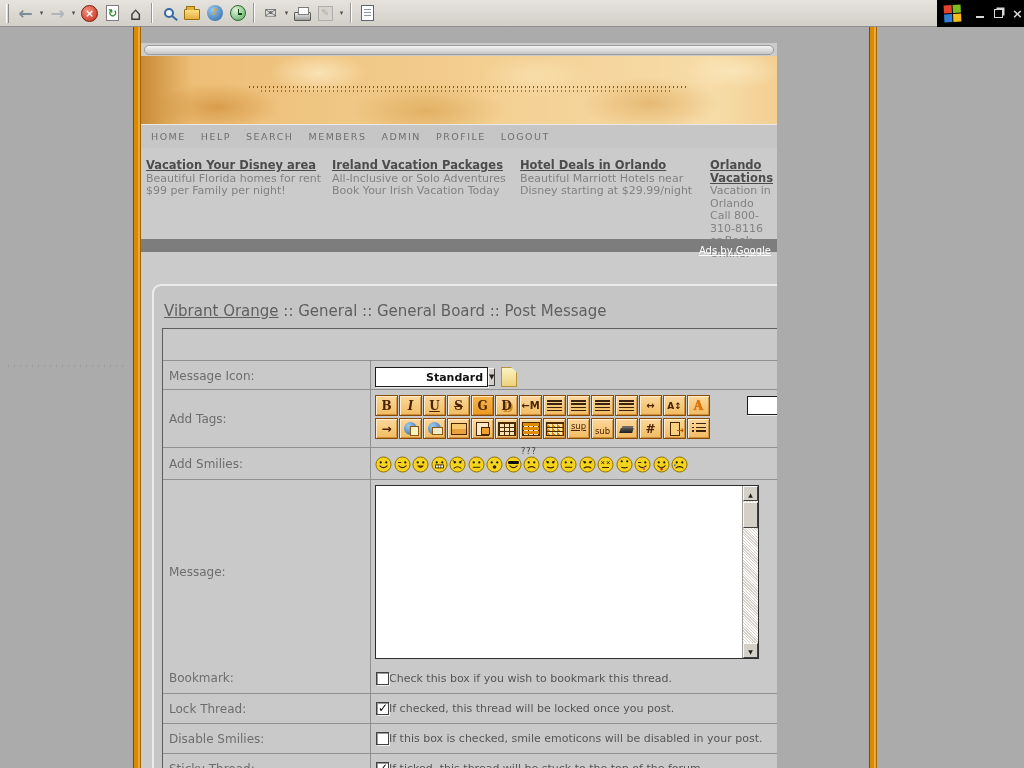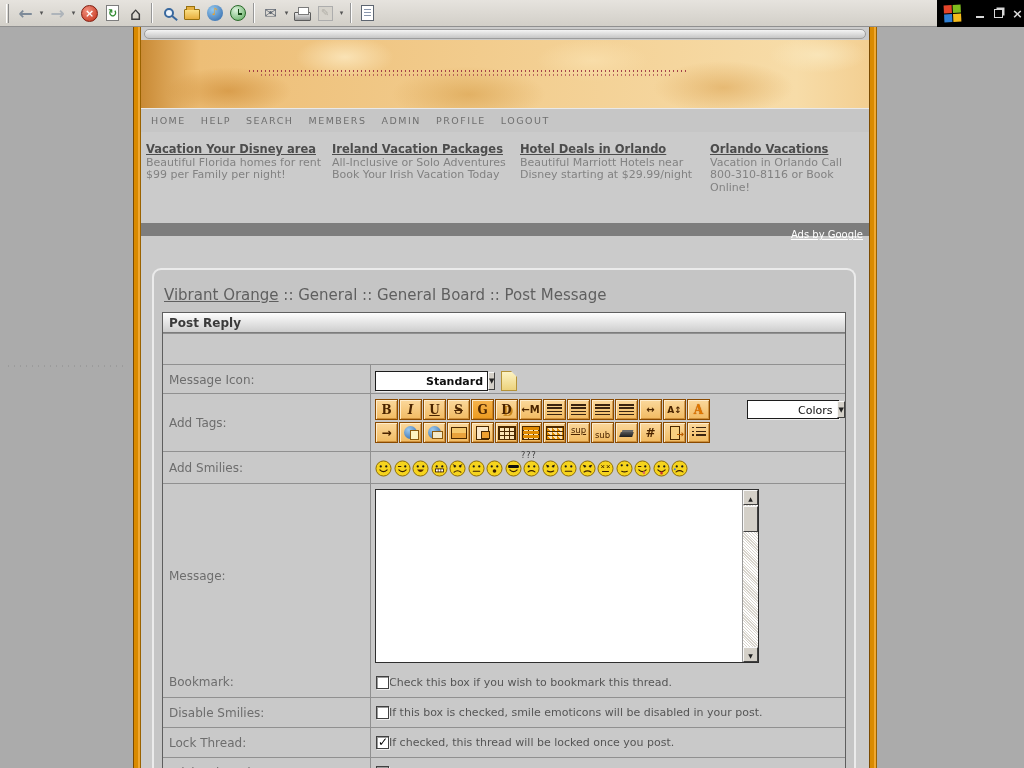--- a/index.html
+++ b/index.html
@@ -55,21 +55,21 @@
   .wbtn { width:13px; height:13px; display:flex; align-items:center; justify-content:center; color:#d8d8d8; }
   .wb-min::after { content:""; width:8px; height:2px; background:#d8d8d8; margin-top:7px; }
   .wb-res::after { content:""; width:7px; height:7px; border:1px solid #d8d8d8; box-shadow:2px -2px 0 -0.5px #d8d8d8; }
   .wb-close { font-size:13px; font-weight:bold; }
 
   
   .page { position:absolute; top:27px; left:0; right:0; bottom:0; background:#ababab; overflow:hidden; }
   .obar { position:absolute; top:0; bottom:0; width:8px;
           background:linear-gradient(90deg,#7a4a00 0 1px,#d98a00 1px 5px,#f0a830 5px 7px,#9a6200 7px 8px); }
   .obar.l { left:133px; } .obar.r { left:869px; }
-  .content { position:absolute; left:141px; top:0; width:728px; bottom:0; background:#cbcbcb; overflow:hidden; }
+  .content { position:absolute; left:141px; top:16px; width:636px; bottom:0; background:#cbcbcb; overflow:hidden; }
   .margin-dots { position:absolute; left:8px; top:338px; width:118px; height:2px; opacity:.55;
                  background:repeating-linear-gradient(90deg,#8f8f8f 0 1px,transparent 1px 6px); }
 
   .topstrip { height:10px; margin:2px 3px 1px 3px; border:1px solid #9c9c9c; border-radius:6px;
               background:linear-gradient(#f4f4f4,#c6c6c6); }
 
   .banner { height:68px; position:relative;
      background:
        radial-gradient(90px 34px at 12% 75%, rgba(200,130,40,.55), transparent 70%),
        radial-gradient(70px 30px at 28% 25%, rgba(252,232,190,.85), transparent 70%),
@@ -313,21 +313,20 @@
     <div class="adsby">
       <span>Ads by Google</span>
     </div>
 
     <div class="gap"></div>
 
     <div class="formbox">
       <div class="crumbs" id="crumbs"><span class="crumb-link">Vibrant Orange</span><span> :: General :: General Board :: Post Message</span></div>
 
       <div class="ftable">
-        <div class="fhead">Post Reply</div>
 
         <div class="frow row-subject">
         </div>
 
         <div class="frow row-msgicon">
           <div class="fcell-l">Message Icon:</div>
           <div class="fcell-r">
             <span class="win-select sel-msgicon">
               <span class="ws-text">Standard</span>
               <span class="ws-btn">▼</span>
@@ -517,31 +516,31 @@
 
         <div id="cbrows">
             <div class="frow cbrow">
               <div class="fcell-l">Bookmark:</div>
               <div class="fcell-r">
                 <span class="cb"></span>
                 <span class="cb-desc">Check this box if you wish to bookmark this thread.</span>
               </div>
             </div>
             <div class="frow cbrow">
+              <div class="fcell-l">Lock Thread:</div>
+              <div class="fcell-r">
+                <span class="cb checked"></span>
+                <span class="cb-desc">If checked, this thread will be locked once you post.</span>
+              </div>
+            </div>
+            <div class="frow cbrow">
               <div class="fcell-l">Disable Smilies:</div>
               <div class="fcell-r">
                 <span class="cb"></span>
                 <span class="cb-desc">If this box is checked, smile emoticons will be disabled in your post.</span>
-              </div>
-            </div>
-            <div class="frow cbrow">
-              <div class="fcell-l">Lock Thread:</div>
-              <div class="fcell-r">
-                <span class="cb checked"></span>
-                <span class="cb-desc">If checked, this thread will be locked once you post.</span>
               </div>
             </div>
             <div class="frow cbrow">
               <div class="fcell-l">Sticky Thread:</div>
               <div class="fcell-r">
                 <span class="cb checked"></span>
                 <span class="cb-desc">If ticked, this thread will be stuck to the top of the forum.</span>
               </div>
             </div>
           </div>

